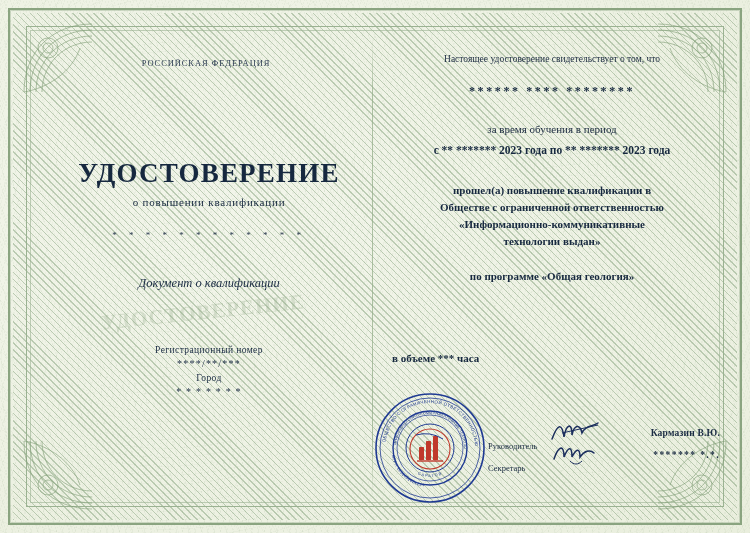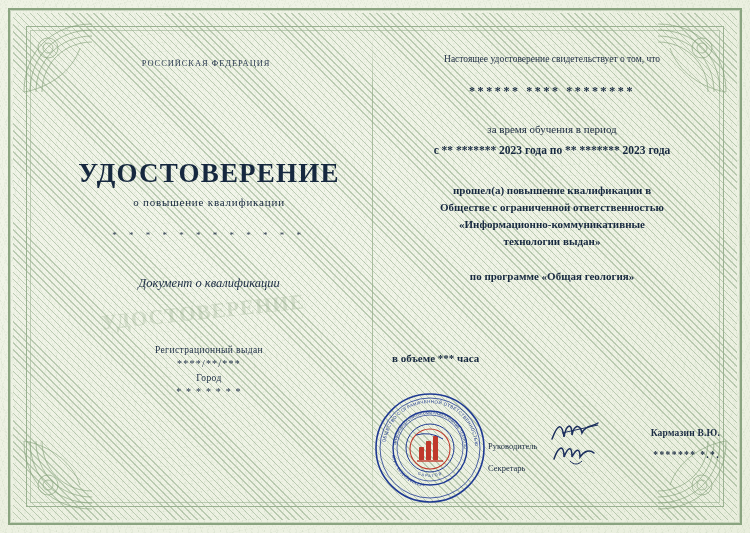--- a/index.html
+++ b/index.html
@@ -314,26 +314,26 @@
       <circle cx="26" cy="26" r="10"></circle>
       <circle cx="26" cy="26" r="5"></circle>
     </g>
   </svg>
 
   <div class="divider"></div>
 
   <div class="panel-left">
     <div class="rf-line">РОССИЙСКАЯ ФЕДЕРАЦИЯ</div>
     <div class="title">УДОСТОВЕРЕНИЕ</div>
-    <div class="subtitle">о повышение квалификации</div>
+    <div class="subtitle">о повышении квалификации</div>
     <div class="stars">* * * * * * * * * * * *</div>
     <div class="doc-kind">Документ о квалификации</div>
 
     <div class="group-reg">
-      <div class="field-label">Регистрационный выдан</div>
+      <div class="field-label">Регистрационный номер</div>
       <div class="field-value">****/**/***</div>
     </div>
 
     <div class="group-city">
       <div class="field-label">Город</div>
       <div class="field-value">* * * * * * *</div>
     </div>
 
   </div>
 

